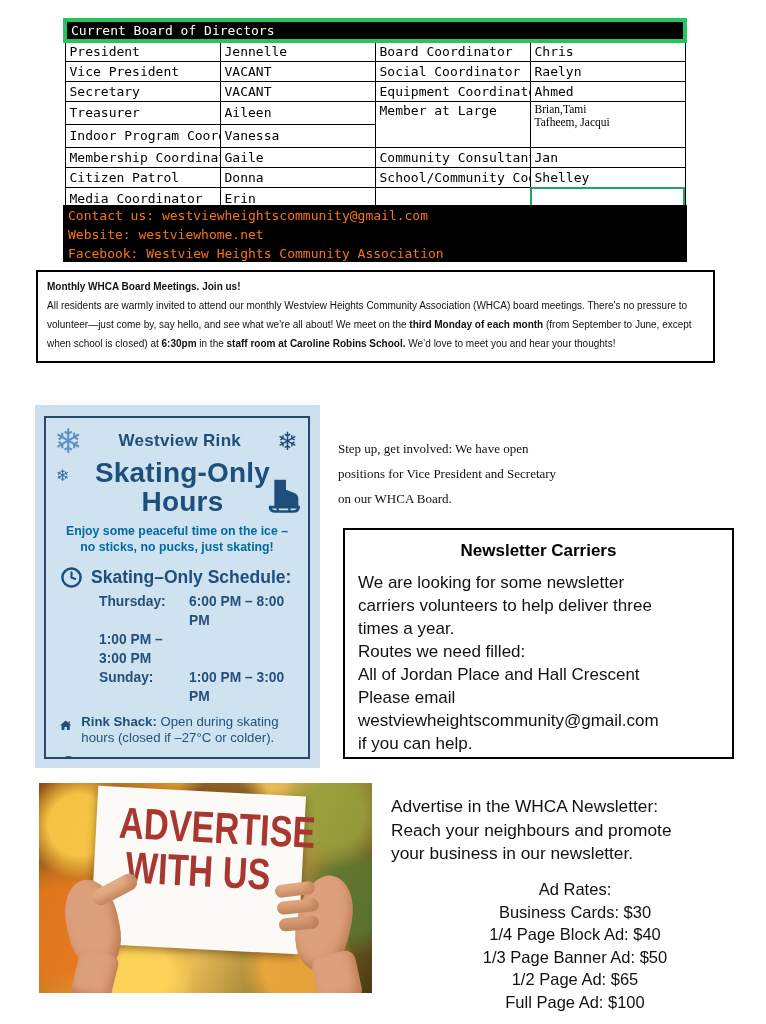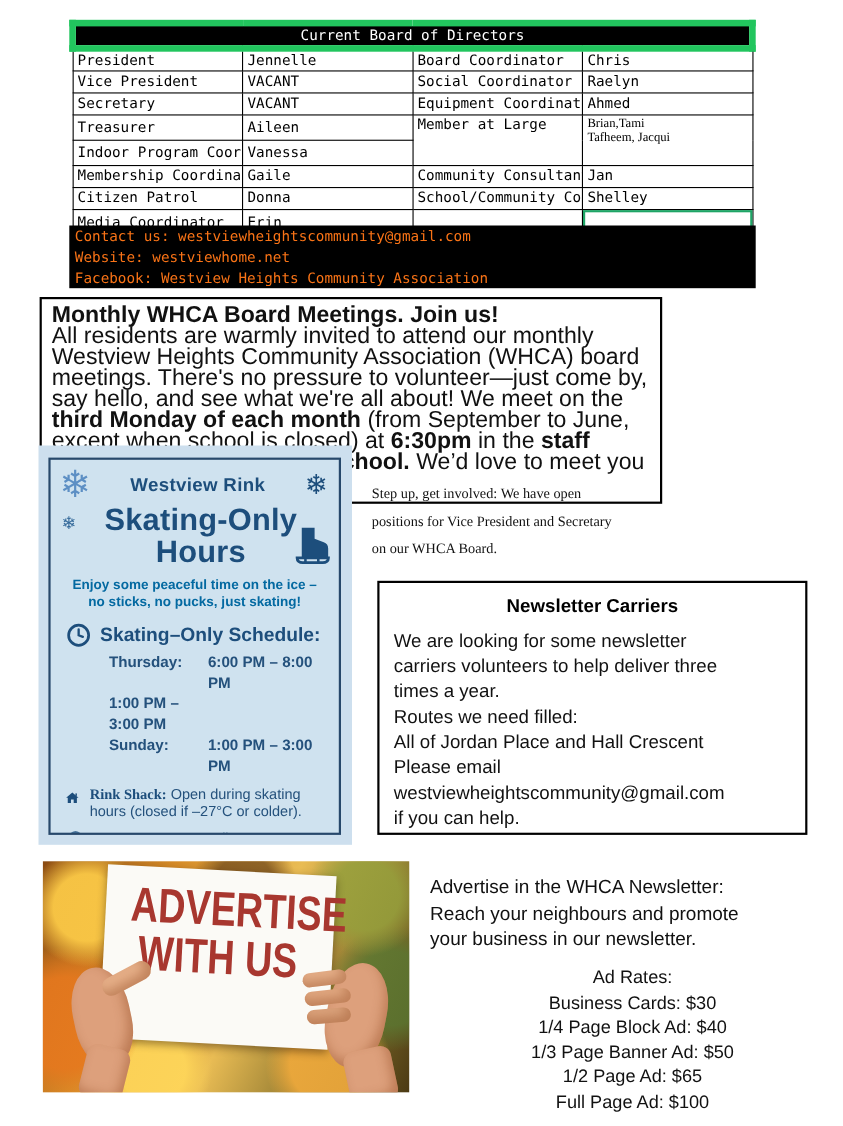--- a/index.html
+++ b/index.html
@@ -3,31 +3,31 @@
 <meta charset="utf-8">
 <style>
   * { margin:0; padding:0; box-sizing:border-box; }
   body { background:#ffffff; font-family:"Liberation Sans", sans-serif; }
   .page { position:relative; width:766px; height:1024px; background:#fff; overflow:hidden; }
 
   
   .board { position:absolute; left:63px; top:18px; width:624px; border-collapse:collapse;
            font-family:"DejaVu Sans Mono", monospace; font-size:13px; color:#000; table-layout:fixed; }
   .board td { border:1px solid #000; padding:1px 4px; height:20px; vertical-align:middle; overflow:hidden; white-space:nowrap; }
-  .board td.thead { background:#000; color:#fff; border:6px solid #22c55e; height:18px;text-align:center; }
+  .board td.thead { background:#000; color:#fff; border:4px solid #22c55e; height:18px; }
   .board td.small { font-size:11.5px; line-height:13px; white-space:pre-line;font-family:Liberation Serif, serif; }
   .board td.selected { outline:2px solid #1ea566; outline-offset:-2px; height:23px; }
   .c0 { width:202px; } .c1 { width:85px; } .c2 { width:225px; } .c3 { width:112px; }
 
   .contact { position:absolute; left:63px; top:205px; width:624px; height:57px; background:#000;
              color:#f97316; font-family:"DejaVu Sans Mono", monospace; font-size:13px; line-height:19px; padding:1px 5px; }
 
   
-  .meetings-box { position:absolute; left:36px; top:270px; width:566px; border:2px solid #000;
-                  padding:5px 9px 8px 9px; font-size:21px; line-height:19px; color:#111; }
+  .meetings-box { position:absolute; left:36px; top:270px; width:679px; border:2px solid #000;
+                  padding:5px 9px 8px 9px; font-size:10px; line-height:19px; color:#111; }
   .mb-head { font-weight:bold; }
 
   
   .flyer-outer { position:absolute; left:35px; top:405px; width:285px; height:363px; background:#cddfee; }
   .flyer-inner { position:absolute; left:9px; top:11px; width:266px; height:343px;
                  border:2px solid #27486b; background:#cfe2ef; overflow:hidden;
                  color:#1d4e7c; }
   .f-toprow { display:flex; align-items:center; justify-content:space-between; padding:6px 10px 0 8px; }
   .snow-big { font-size:34px; color:#5d8fc4; line-height:34px; }
   .f-rink { font-weight:bold; font-size:17px; letter-spacing:.3px; }
@@ -35,21 +35,21 @@
   .f-titlewrap { position:relative; text-align:center; margin-top:0px; }
   .f-title { font-size:28px; line-height:29px; font-weight:800; letter-spacing:.2px;padding-left:11px; }
   .snow-small { position:absolute; left:10px; top:8px; font-size:16px; color:#34699a; }
   .skate-icon { position:absolute; right:6px; top:20px; }
   .f-tagline { text-align:center; font-size:12.3px; font-weight:bold; line-height:16px; margin-top:7px; color:#0369a1; white-space:pre-line; }
   .f-schedhead { display:flex; align-items:center; gap:8px; margin:11px 0 3px 14px; font-size:17.5px; font-weight:800; }
   .f-schedrows { margin-left:53px; }
   .f-schedrow { display:grid; grid-template-columns:90px auto; font-size:13.8px; font-weight:bold; line-height:19px; color:#24517c; }
   .f-item { display:flex; gap:9px; margin:8px 8px 0 13px; align-items:flex-start; }
   .f-itemtext { font-size:13.2px; line-height:16px; color:#24517c; }
-  .f-itemtext b { color:#1d4e7c;font-family:Liberation Serif, serif; }
+  .f-itemtext b { color:#1d4e7c; }
 
   
   .stepup { position:absolute; left:338px; top:436px; width:412px; font-family:"Liberation Serif", serif;
             font-size:13px; line-height:25px; color:#111; white-space:pre-line; }
 
   
   .carriers { position:absolute; left:343px; top:528px; width:391px; height:231px; border:2px solid #000; }
   .carriers-title { text-align:center; font-weight:bold; font-size:17px; margin-top:11px; color:#000; }
   .carriers-body { margin:10px 12px 0 13px; font-size:17px; line-height:23px; color:#111; white-space:pre-line; }
 

